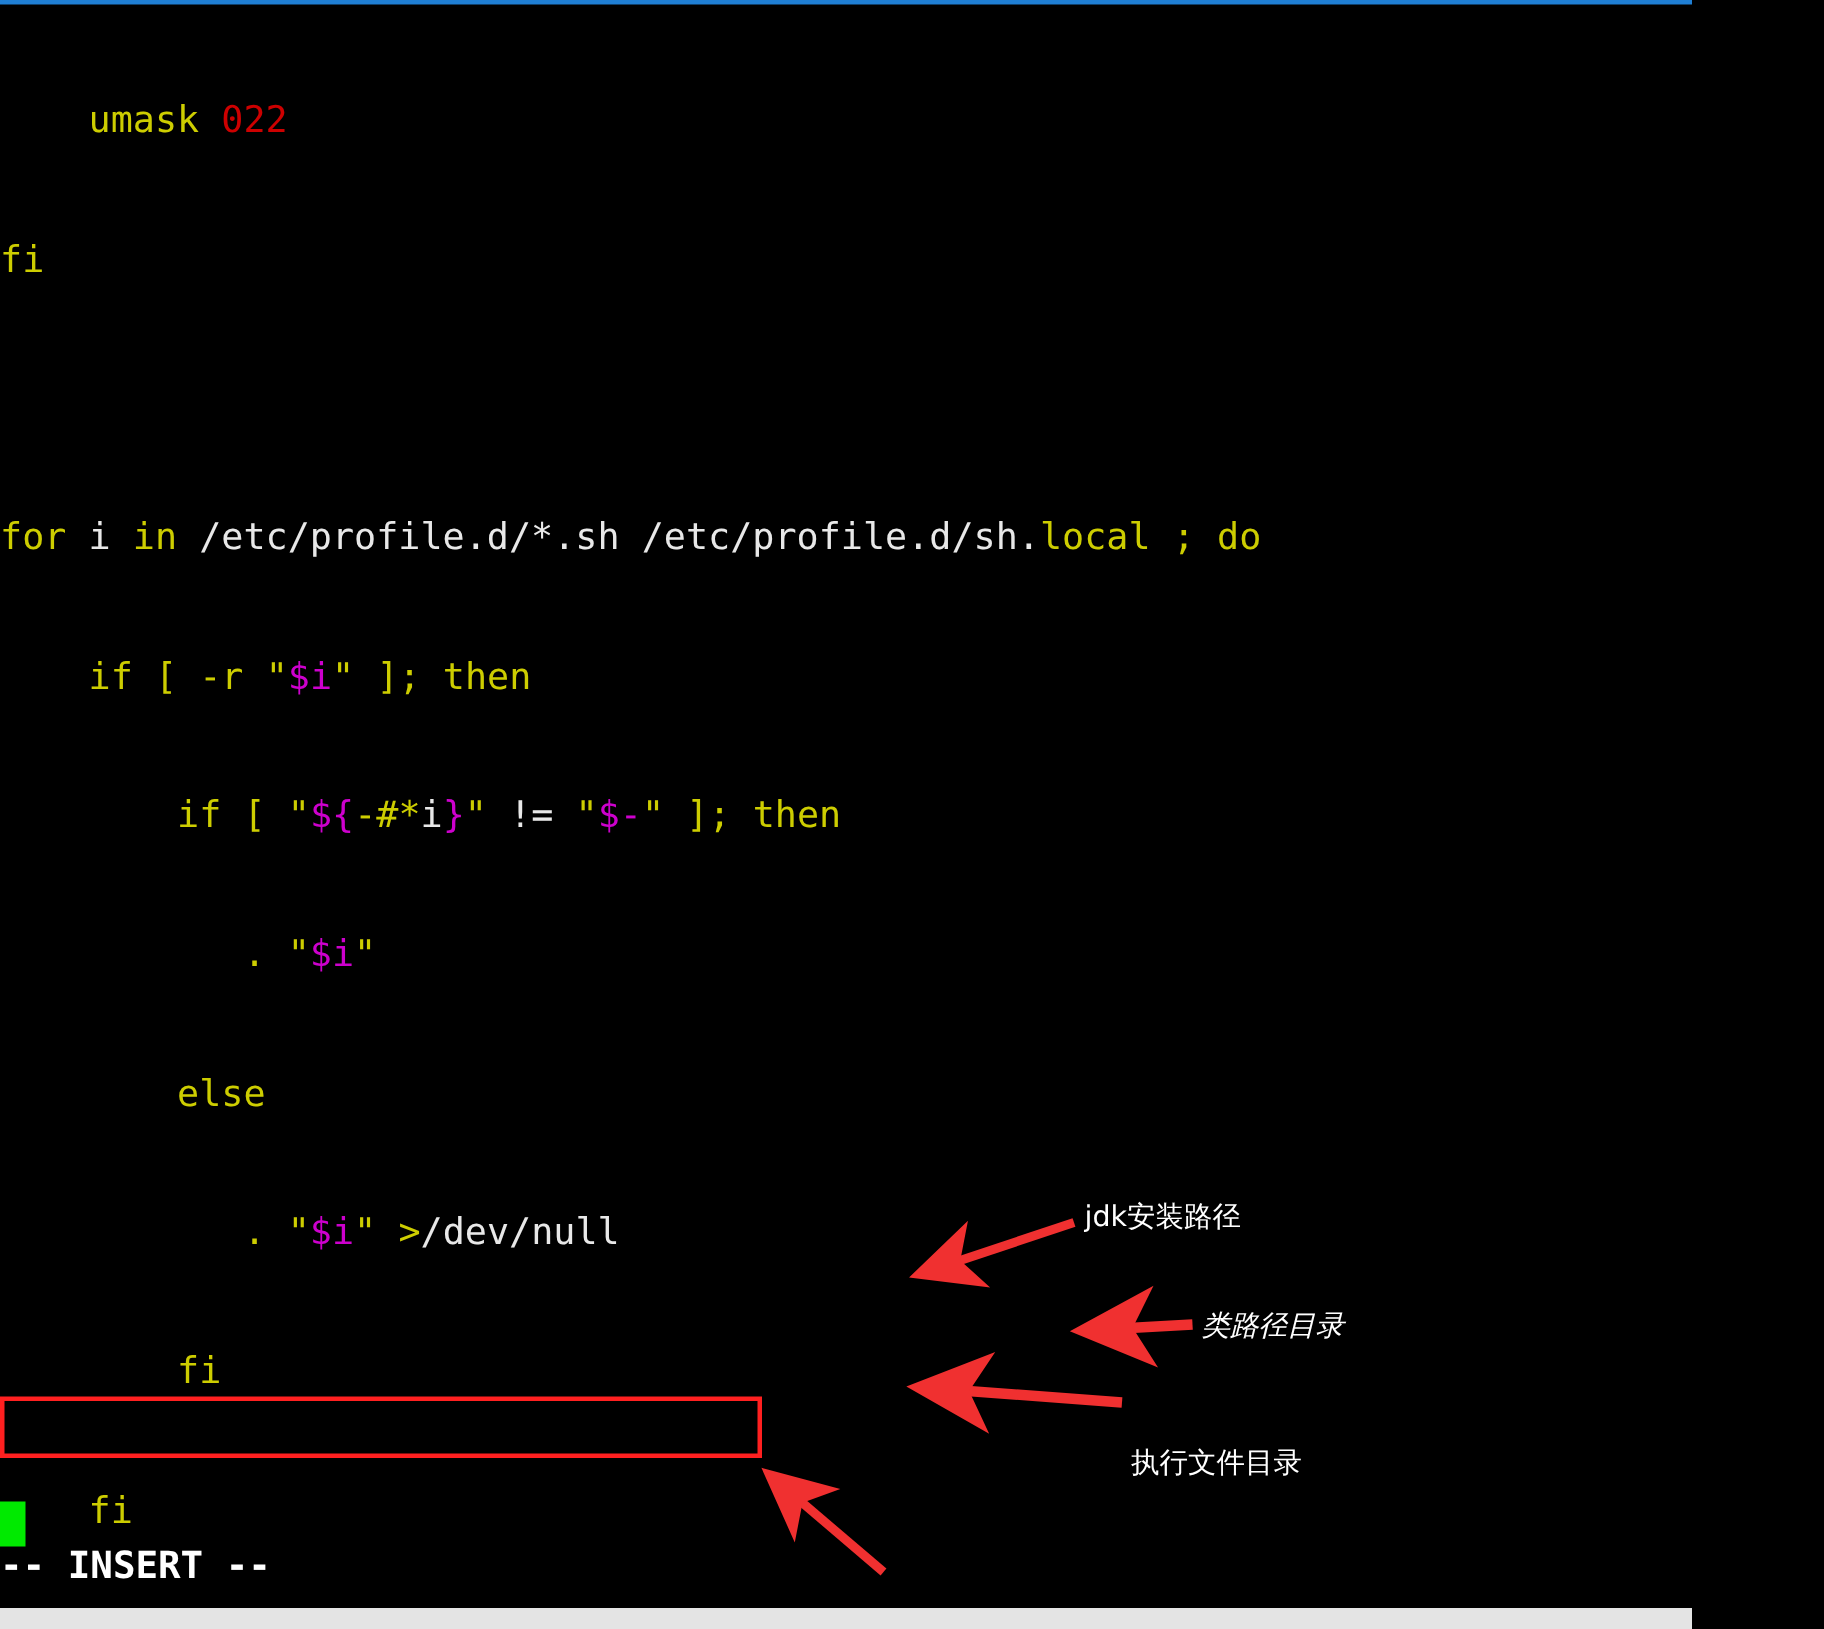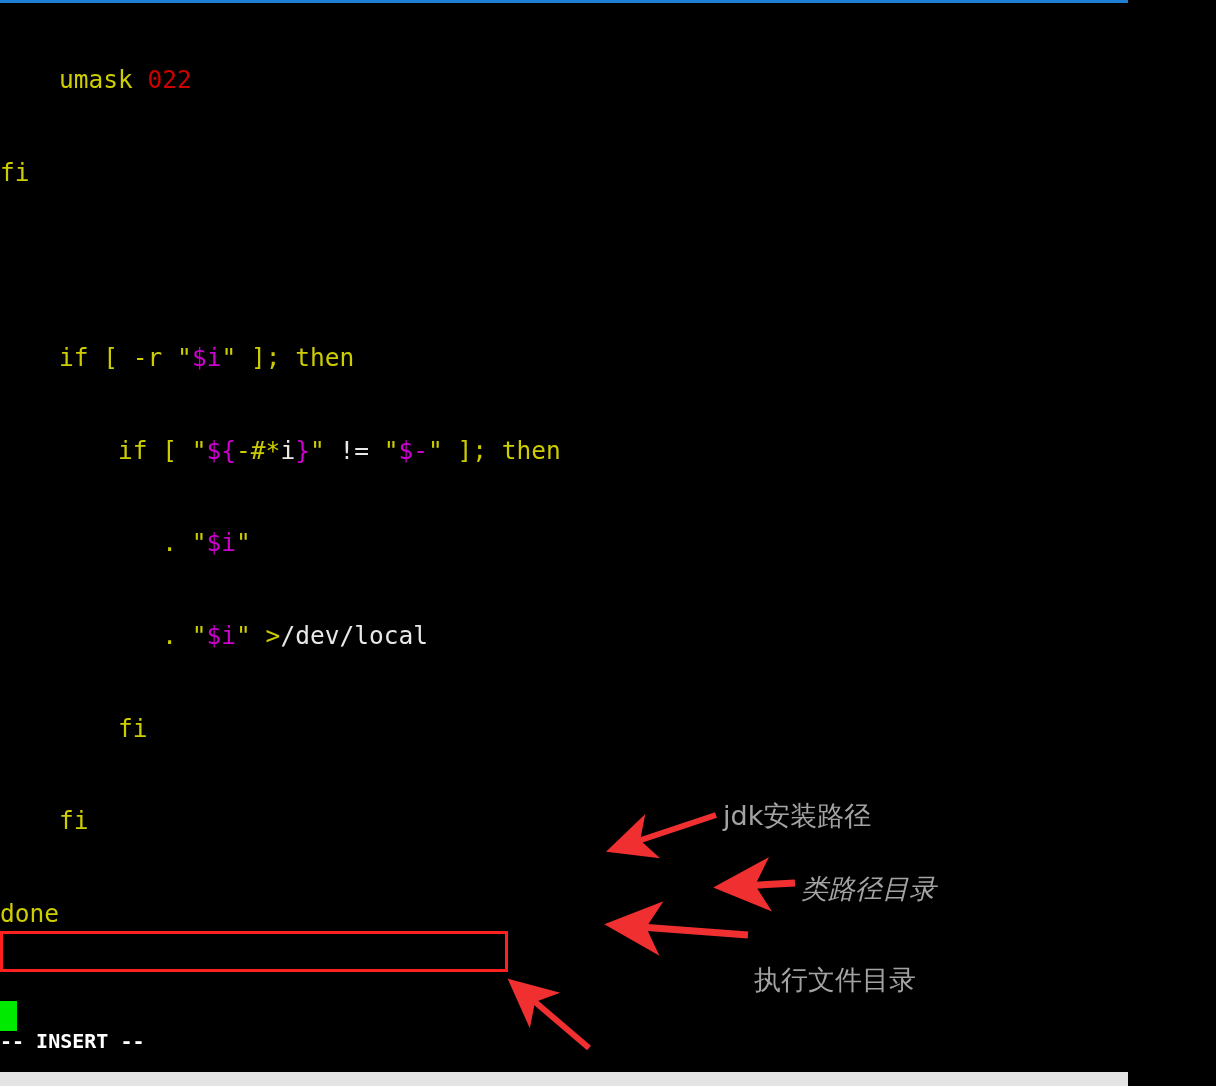--- a/index.html
+++ b/index.html
@@ -50,23 +50,23 @@
   
   #overlay {
     position: absolute;
     left: 0; top: 0;
     width: 1216px;
     height: 1086px;
     pointer-events: none;
   }
   .anno-text {
     position: absolute;
-    color: #a3a3a3;
+    color: #ffffff;
     font-family: "DejaVu Sans", "Liberation Sans", sans-serif;
-    font-size: 27px;
+    font-size: 19px;
     white-space: nowrap;
   }
   #redbox {
     position: absolute;
     left: 0px;
     top: 931px;
     width: 508px;
     height: 41px;
     border: 3px solid #ff2020;
     box-sizing: border-box;
@@ -78,40 +78,42 @@
     width: 17px;
     height: 30px;
     background: #00ea00;
   }
   #insertline {
     position: absolute;
     left: 0px;
     top: 1029px;
     color: #ffffff;
     font-family: "DejaVu Sans Mono", "Liberation Mono", monospace;
-    font-size: 20px;
+    font-size: 25px;
     font-weight: bold;
     white-space: pre;
   }
 </style>
 </head>
 <body>
 
 <div id="screen">
 
   <div id="topline"></div>
 
   <div id="term">
     <div class="ln"><span class="wht">    </span><span class="kw">umask</span><span class="wht"> </span><span class="num">022</span></div>
     <div class="ln"><span class="kw">fi</span></div>
     <div class="ln"><span class="wht"> </span></div>
+    <div class="ln"><span class="kw">for</span><span class="wht"> i </span><span class="kw">in</span><span class="wht"> /etc/profile.d/*.sh /etc/profile.d/sh</span><span class="wht">.</span><span class="kw">local</span><span class="wht"> </span><span class="kw">;</span><span class="wht"> </span><span class="kw">do</span></div>
     <div class="ln"><span class="wht">    </span><span class="kw">if</span><span class="wht"> </span><span class="kw">[</span><span class="wht"> </span><span class="kw">-r</span><span class="wht"> </span><span class="kw">"</span><span class="var">$i</span><span class="kw">"</span><span class="wht"> </span><span class="kw">];</span><span class="wht"> </span><span class="kw">then</span></div>
     <div class="ln"><span class="wht">        </span><span class="kw">if</span><span class="wht"> </span><span class="kw">[</span><span class="wht"> </span><span class="kw">"</span><span class="var">${</span><span class="kw">-#*</span><span class="wht">i</span><span class="var">}</span><span class="kw">"</span><span class="wht"> != </span><span class="kw">"</span><span class="var">$-</span><span class="kw">"</span><span class="wht"> </span><span class="kw">];</span><span class="wht"> </span><span class="kw">then</span></div>
     <div class="ln"><span class="wht">           </span><span class="kw">.</span><span class="wht"> </span><span class="kw">"</span><span class="var">$i</span><span class="kw">"</span></div>
-    <div class="ln"><span class="wht">           </span><span class="kw">.</span><span class="wht"> </span><span class="kw">"</span><span class="var">$i</span><span class="kw">"</span><span class="wht"> </span><span class="op">&gt;</span><span class="wht">/dev/local</span></div>
+    <div class="ln"><span class="wht">        </span><span class="kw">else</span></div>
+    <div class="ln"><span class="wht">           </span><span class="kw">.</span><span class="wht"> </span><span class="kw">"</span><span class="var">$i</span><span class="kw">"</span><span class="wht"> </span><span class="op">&gt;</span><span class="wht">/dev/null</span></div>
     <div class="ln"><span class="wht">        </span><span class="kw">fi</span></div>
     <div class="ln"><span class="wht">    </span><span class="kw">fi</span></div>
     <div class="ln"><span class="kw">done</span></div>
     
     
     
     
     
     
     

